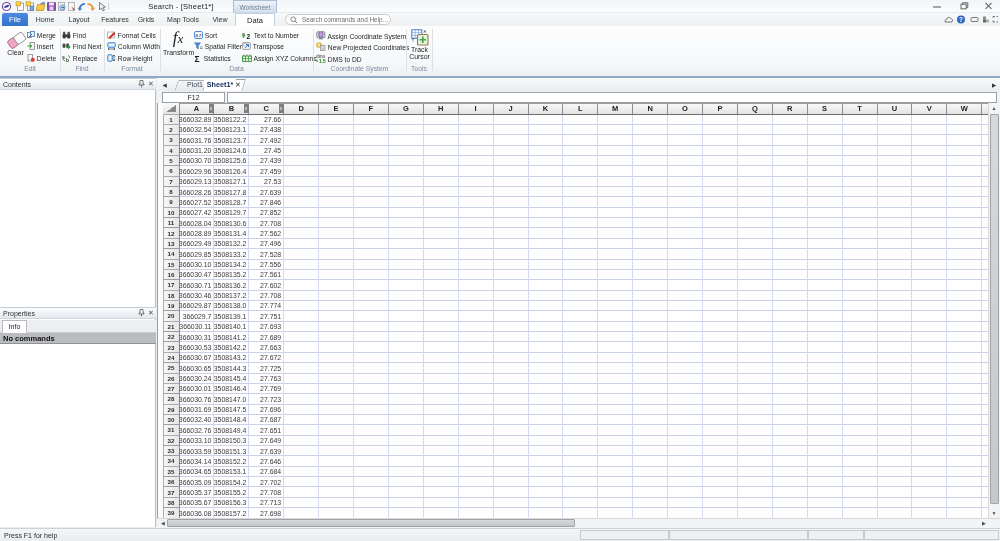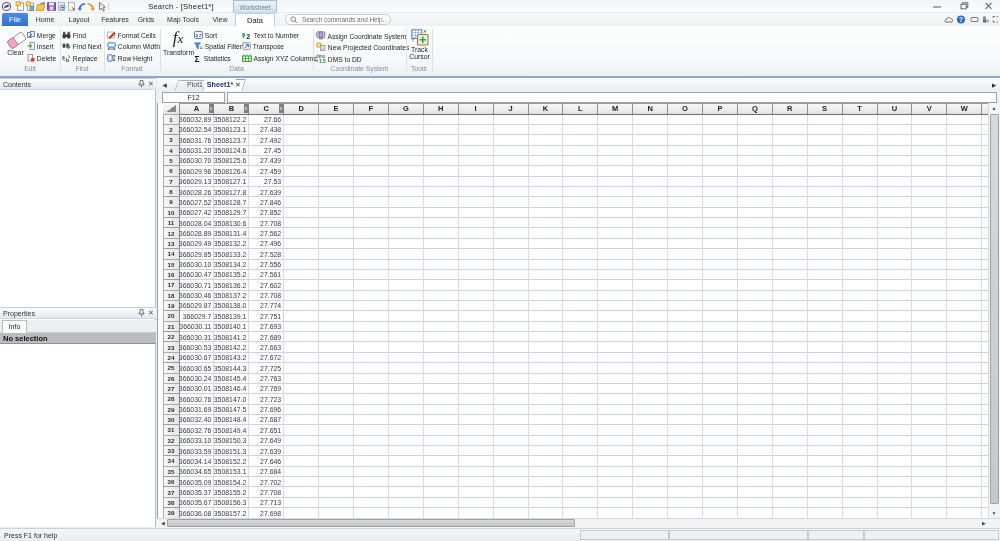--- a/index.html
+++ b/index.html
@@ -242,21 +242,21 @@
       <path d="M2 0.5 L5 0.5 L5 4 L6 4 L6 5 L1 5 L1 4 L2 4 Z M3.5 5 L3.5 7.5" stroke="#5a5a5a" stroke-width="0.8" fill="none"></path>
     </svg>
   <div class="pico" style="left:147px;top:80px">✕</div>
   <div class="phdr" style="top:307px">Properties</div>
   <svg class="abs" style="left:138px;top:309px" width="7" height="8" viewBox="0 0 7 8">
       <path d="M2 0.5 L5 0.5 L5 4 L6 4 L6 5 L1 5 L1 4 L2 4 Z M3.5 5 L3.5 7.5" stroke="#5a5a5a" stroke-width="0.8" fill="none"></path>
     </svg>
   <div class="pico" style="left:147px;top:309px">✕</div>
   <div class="abs" style="left:0;top:320px;width:156px;height:13px;background:#eceef0;border-bottom:1px solid #c6ccd3"></div>
   <div class="abs" style="left:2px;top:320px;width:25px;height:13px;background:#fff;border:1px solid #b6bcc2;border-bottom:1px solid #fff;font-size:7px;color:#222;text-align:center;line-height:12px">Info</div>
-  <div class="abs" style="left:0;top:333px;width:156px;height:11px;background:#babcbf;border-bottom:1px solid #8f9194;font-size:7.5px;font-weight:bold;color:#111;line-height:11px;padding-left:3px">No selection</div>
+  <div class="abs" style="left:0;top:333px;width:156px;height:11px;background:#babcbf;border-bottom:1px solid #8f9194;font-size:7.5px;font-weight:bold;color:#111;line-height:11px;padding-left:3px">No commands</div>
 
   <div id="wsarea"></div>
   <div id="doctabs"></div>
 
   <div class="abs" style="left:160px;top:80px;width:9px;height:10px;font-size:5.5px;color:#333;text-align:center;line-height:10px">◀</div>
   <div class="abs" style="left:176px;top:79.5px;width:34px;height:11.5px;background:linear-gradient(#f4f5f6,#e4e7ea);border:1px solid #aab2ba;border-bottom:none;transform:skewX(-18deg);border-radius:2px 0 0 0"></div>
   <div class="abs" style="left:181px;top:80px;width:28px;height:10px;font-size:7px;color:#3e4c5c;text-align:center;line-height:10px">Plot1</div>
   <div class="abs" style="left:204px;top:78.5px;width:40px;height:12.5px;background:#fff;border:1px solid #99a2ac;border-bottom:none;transform:skewX(-18deg);border-radius:2px 0 0 0"></div>
   <div class="abs" style="left:204px;top:79px;width:32px;height:11px;background:#fff;font-size:7.2px;font-weight:bold;color:#12295a;text-align:center;line-height:11px">Sheet1*</div>
   <div class="abs" style="left:234px;top:80px;width:8px;height:10px;font-size:7px;color:#333;text-align:center;line-height:10px">✕</div>

